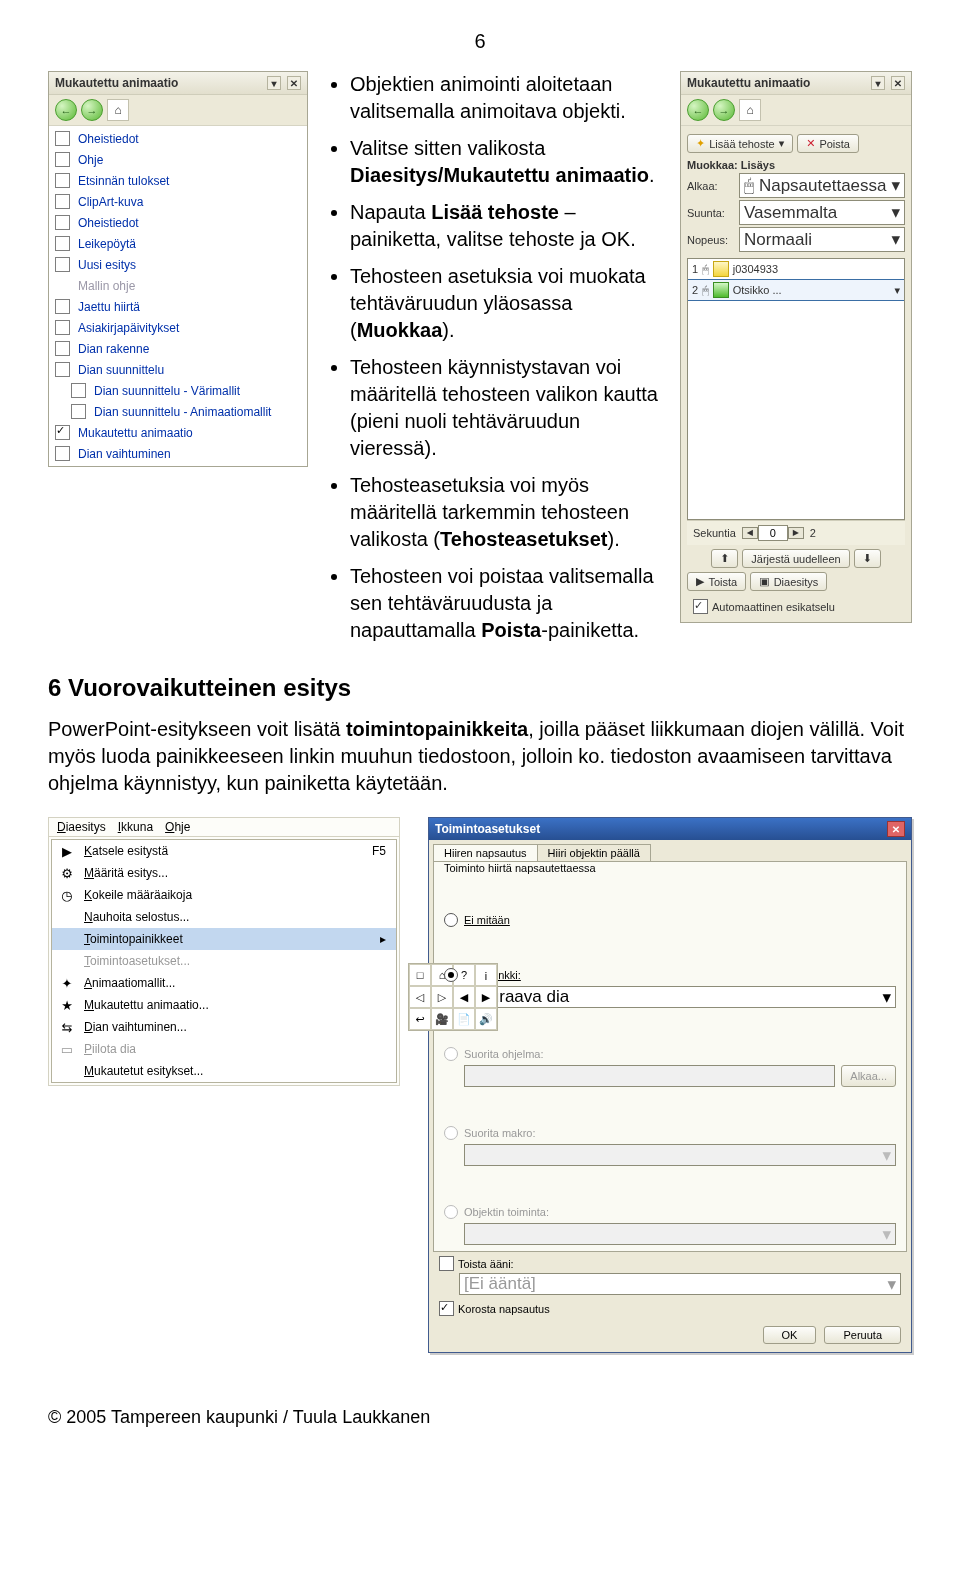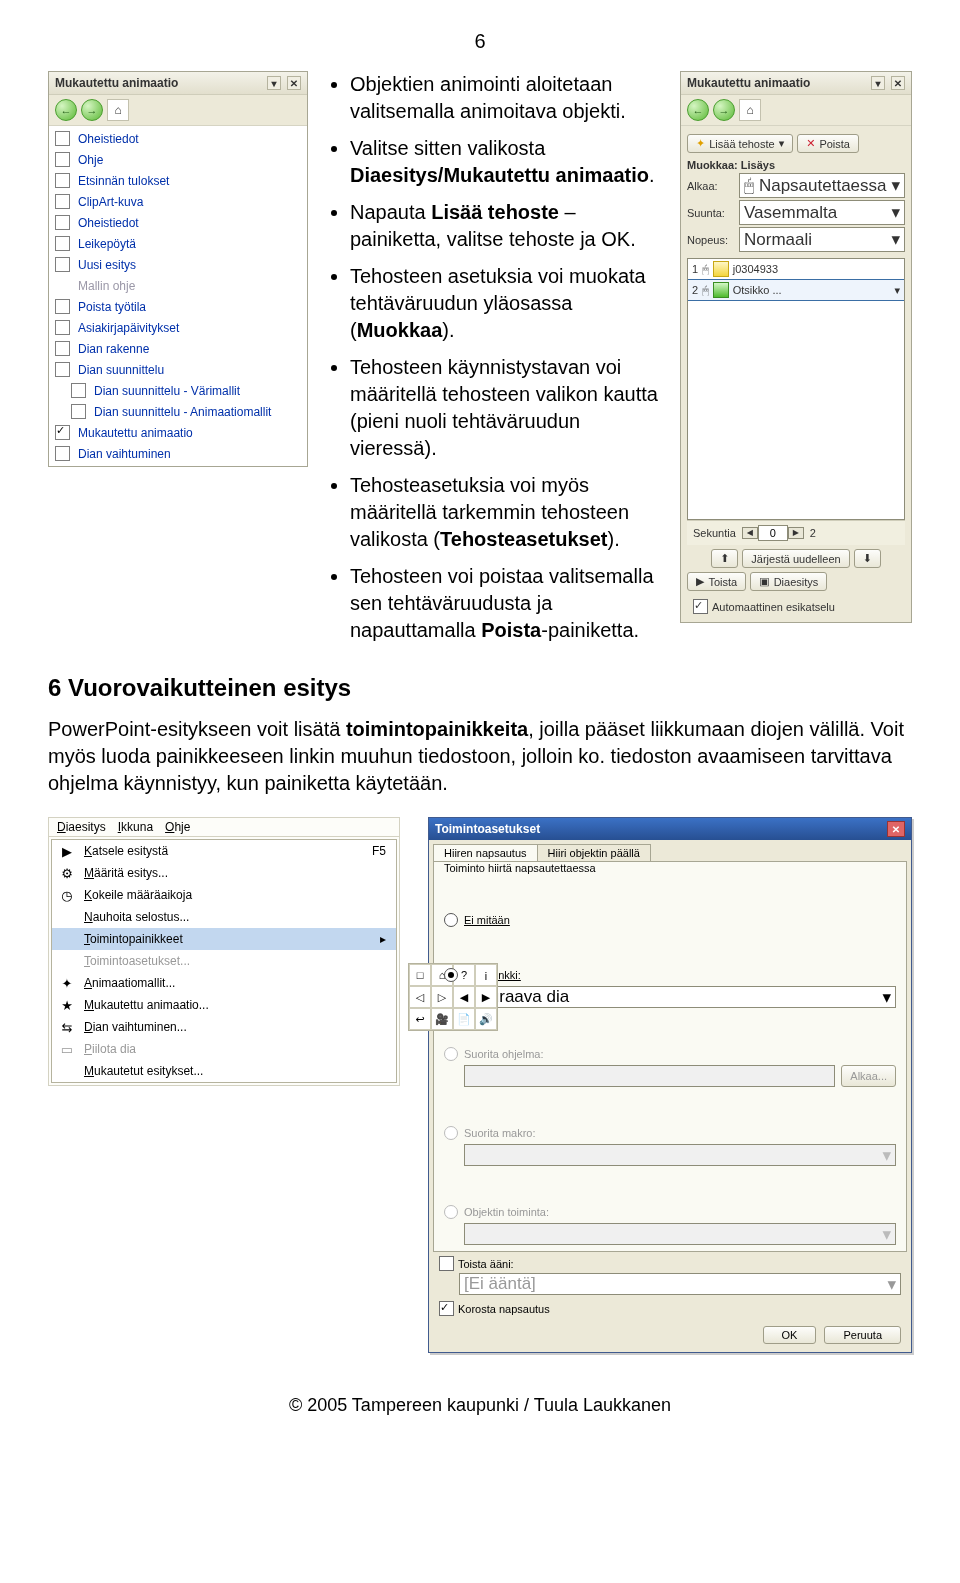--- a/index.html
+++ b/index.html
@@ -264,23 +264,22 @@
     padding: 4px 10px; font-size:11px;
   }
   .dlg-buttons {
     display:flex; gap: 8px; justify-content:flex-end;
     padding: 6px 10px 8px;
   }
   .dlg-buttons .btn { padding: 2px 18px; }
 
   .footer {
     position: relative;
-    margin-top: 42px;
+    margin-top: 54px;
     font-size: 18px;
-    text-align: center;
   }
   .under { text-decoration: underline; }
   .rel { position: relative; }
 </style>
 </head>
 <body>
 
 <div class="page">
   <div class="page-number">6</div>
 
@@ -328,21 +327,21 @@
             <div class="menu-item">
               <span class="chk"></span>
               <span>Uusi esitys</span>
             </div>
             <div class="menu-item grey">
               <span class="chk empty"></span>
               <span>Mallin ohje</span>
             </div>
             <div class="menu-item">
               <span class="chk"></span>
-              <span>Poista työtila</span>
+              <span>Jaettu hiirtä</span>
             </div>
             <div class="menu-item">
               <span class="chk"></span>
               <span>Asiakirjapäivitykset</span>
             </div>
             <div class="menu-item">
               <span class="chk"></span>
               <span>Dian rakenne</span>
             </div>
             <div class="menu-item">

